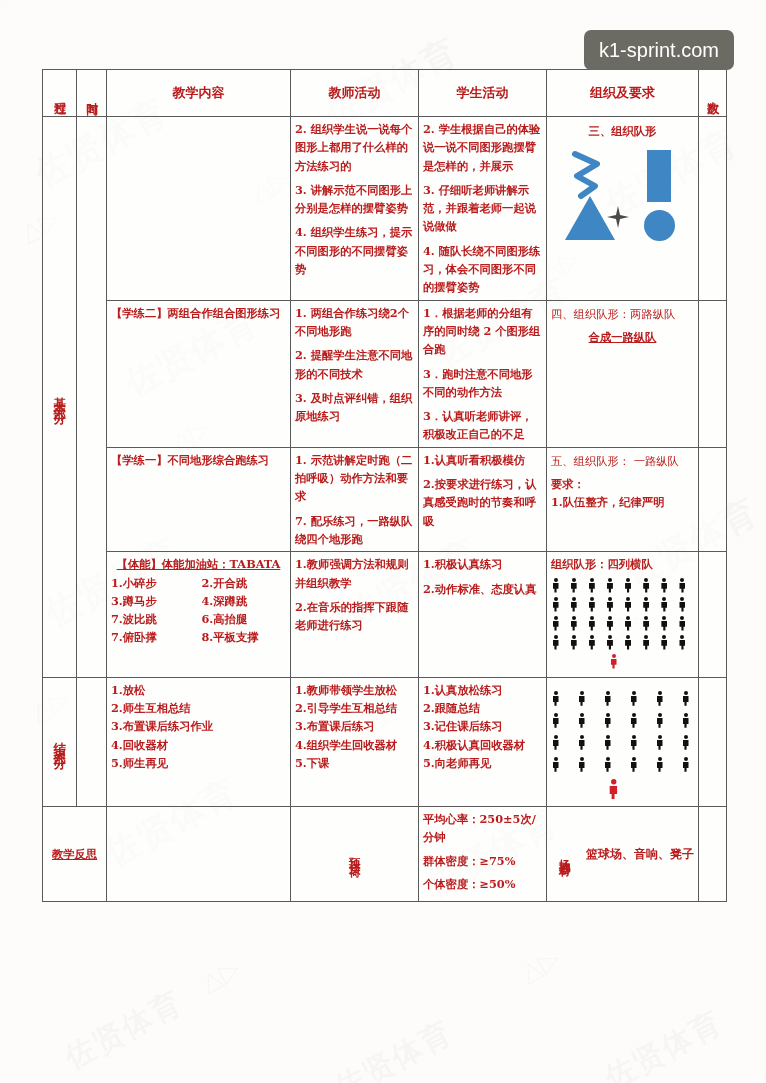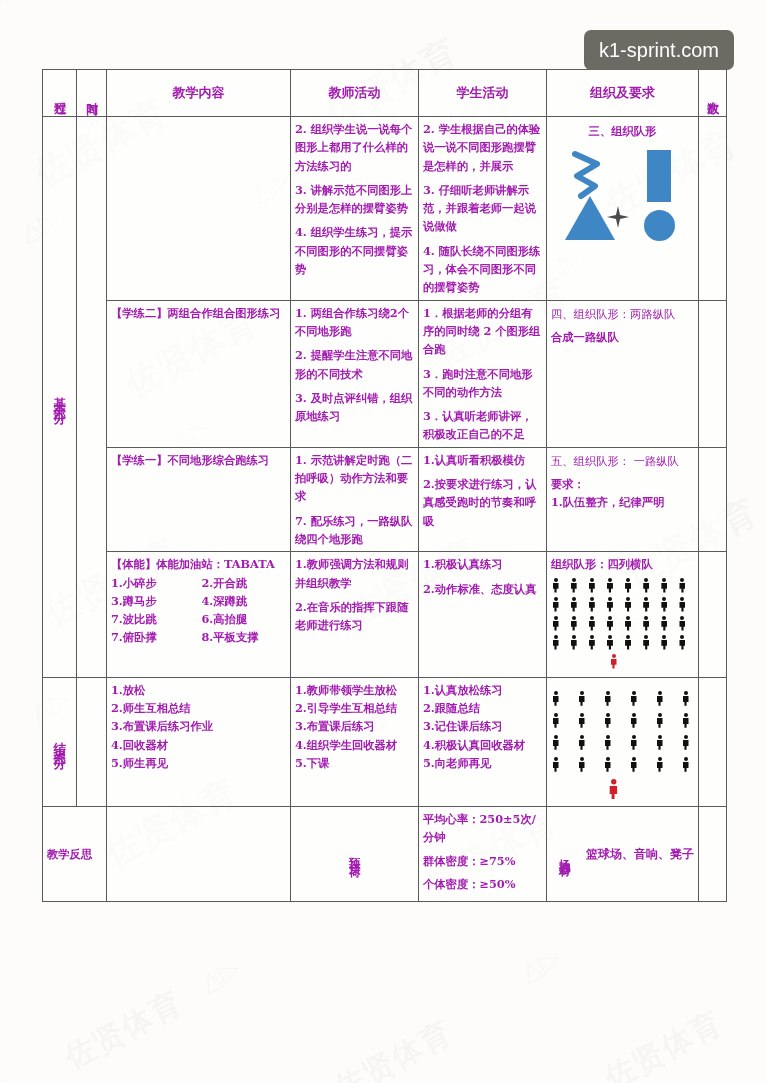--- a/index.html
+++ b/index.html
@@ -69,21 +69,21 @@
     table-layout:fixed;
     background:rgba(255,255,255,0.55);
   }
   td,th{
     border:1px solid #5a5a5a;
     vertical-align:top;
     padding:3px 4px;
     font-size:11.3px;
     line-height:1.62;
     font-weight:600;
-    color:#a21caf;
+    color:#b91c1c;
   }
   thead td{
     text-align:center;
     vertical-align:middle;
     font-size:13px;
     padding:6px 2px;
     height:34px;
   }
   .c-guo{width:34px;}
   .c-shi{width:30px;}
@@ -99,21 +99,21 @@
     letter-spacing:5px;
     margin:0 auto;
     display:block;
     text-align:center;
   }
   .vert-wrap{
     display:flex;align-items:center;justify-content:center;
     height:100%;
   }
   .mid{vertical-align:middle;}
-  .ctr{}
+  .ctr{text-align:center;text-decoration:underline;}
   .b{font-weight:800;}
 
   
   .blk{margin:0 0 6px 0;white-space:pre-wrap;}
   .blk:last-child{margin-bottom:0;}
 
   .title-b{font-weight:800;}
 
   .tabata-grid{
     display:grid;

